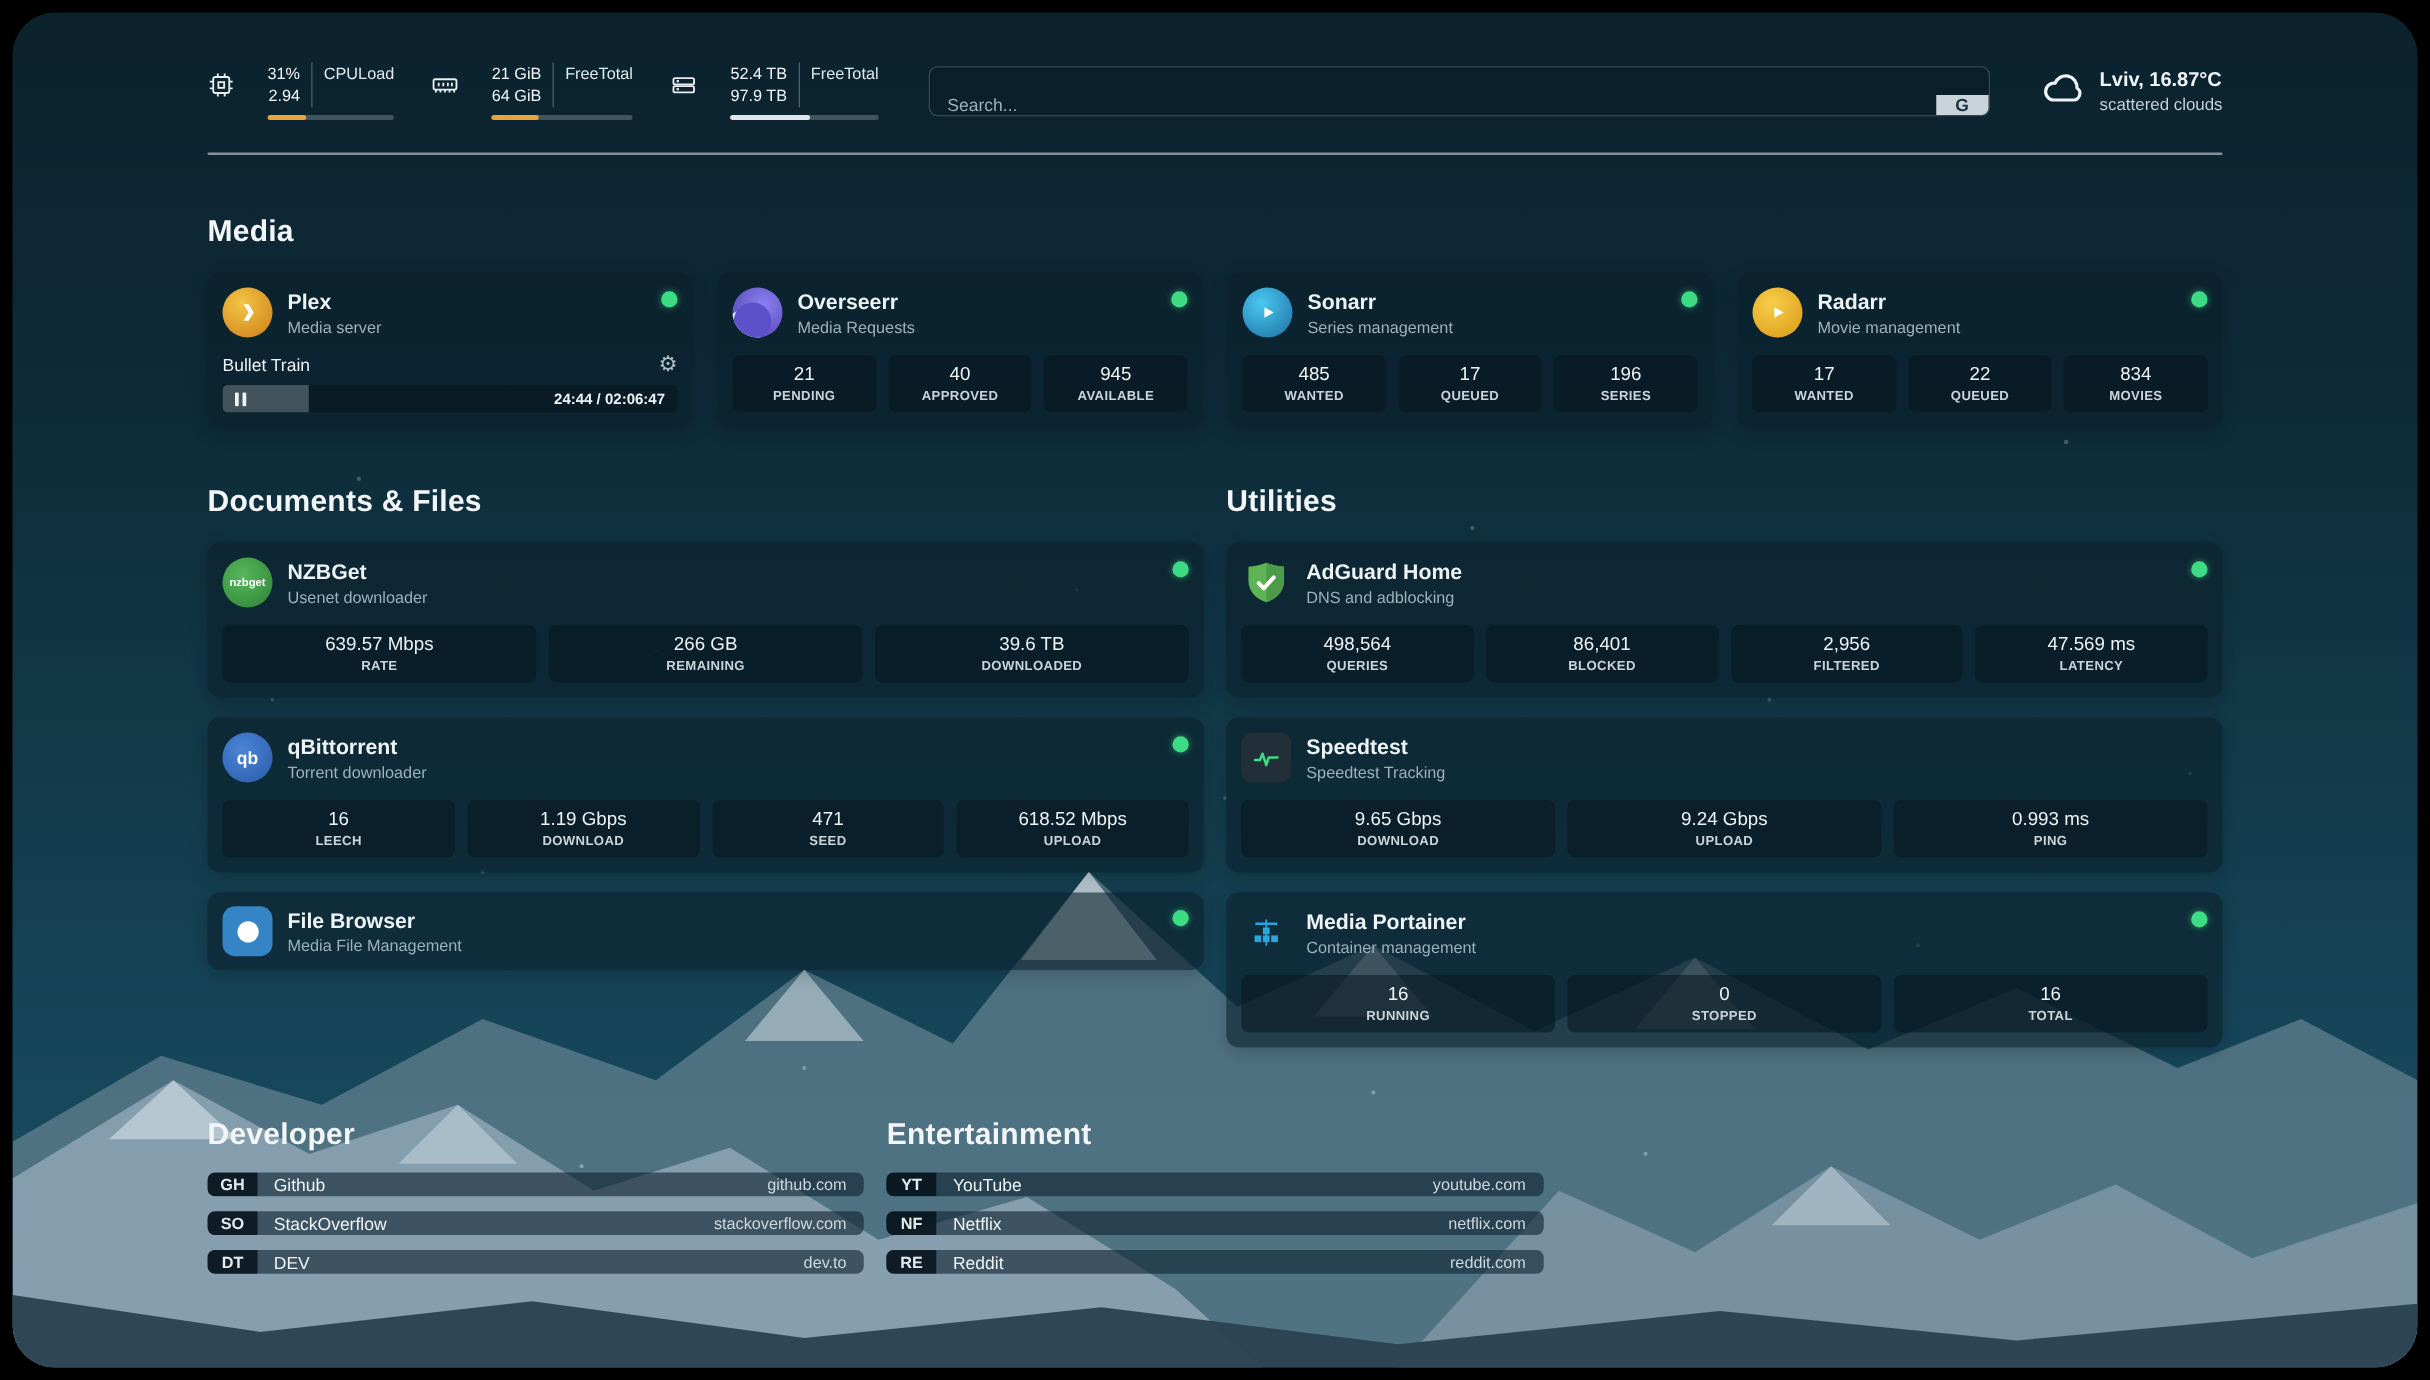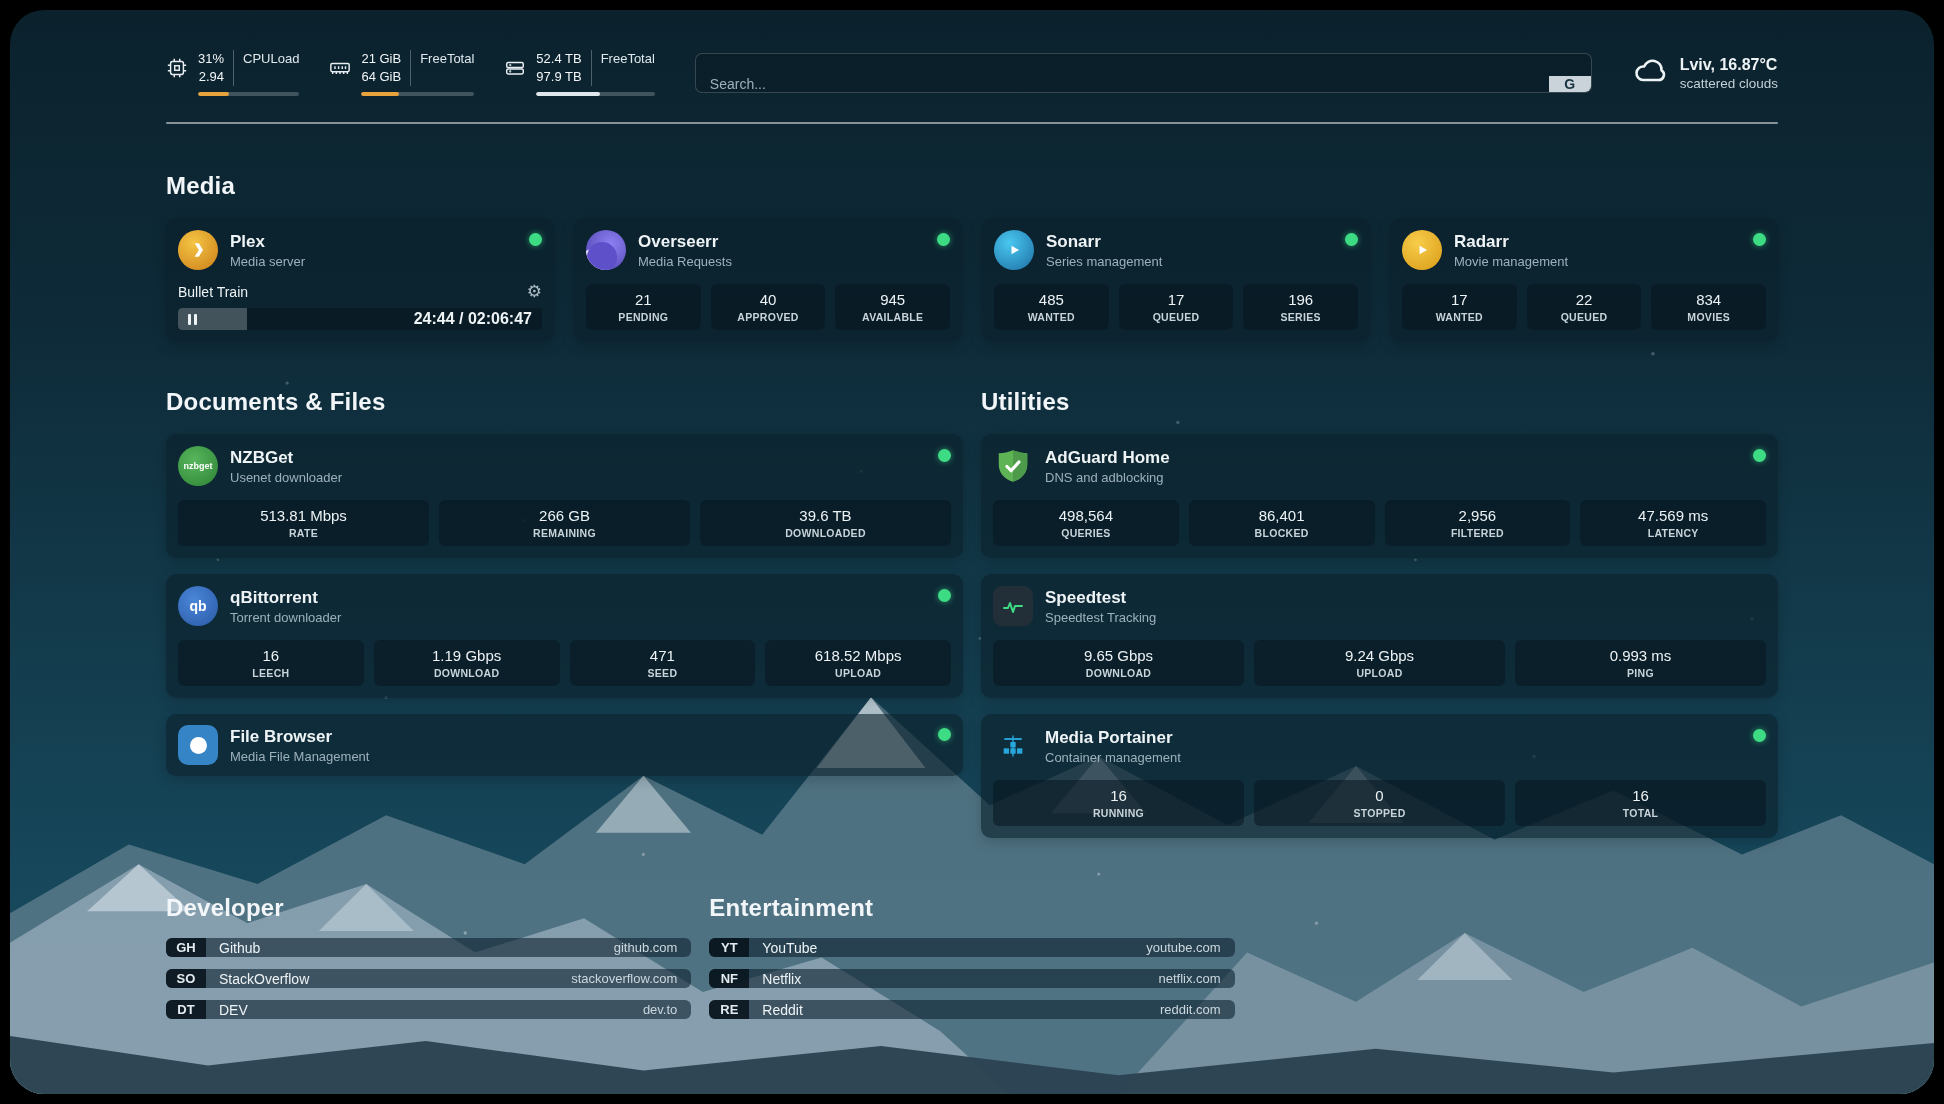--- a/index.html
+++ b/index.html
@@ -6,21 +6,21 @@
   html,body { width:1944px; height:1104px; overflow:hidden; background:#000; }
   body { font-family:"Liberation Sans", sans-serif; color:#eef3f5; position:relative; }
   .page { position:absolute; inset:10px; border-radius:34px; overflow:hidden;
     background:linear-gradient(180deg,#0b222d 0%,#0e2a38 28%,#123848 52%,#16465a 78%,#1a4f62 100%); }
   svg.bg { position:absolute; left:0; top:0; width:100%; height:100%; }
   .content { position:relative; z-index:1; height:100%; padding:40px 156px 12px; }
 
   
   .topbar { display:flex; align-items:center; }
   .sys-group { display:flex; align-items:flex-start; gap:30px; }
-  .sys { display:flex; align-items:flex-start; gap:10px; }
+  .sys { display:flex; align-items:flex-start; gap:26px; }
   .sys-icon { margin-top:7px; display:flex; }
   .sys-text { display:flex; gap:9px; font-size:13px; line-height:1.4; }
   .sys-vals { display:flex; flex-direction:column; align-items:flex-end; color:#f2f6f8; }
   .sys-labs { display:flex; flex-direction:row; color:#dfe8ec;justify-content:center; }
   .vdiv { width:1px; background:rgba(255,255,255,.28); align-self:stretch; }
   .bar { margin-top:6px; height:4px; border-radius:2px; background:rgba(255,255,255,.22); overflow:hidden; }
   .bar .fill { height:100%; border-radius:2px; }
   .fill.orange { background:#e8a33d; }
   .fill.light { background:#dfe7ec; }
 
@@ -52,21 +52,21 @@
   .stat-value { font-size:15px; color:#edf2f4; }
   .stat-label { font-size:10.5px; font-weight:700; color:#c9d4da; letter-spacing:.3px; }
 
   
   .now-playing { display:flex; align-items:center; margin-top:auto; font-size:14px; }
   .gear { margin-left:auto; color:#aebcc4; font-size:17px; cursor:pointer; line-height:1; }
   .player-bar { position:relative; margin-top:8px; height:22px; border-radius:4px; background:rgba(8,20,28,.55); display:flex; align-items:center; padding:0 10px; overflow:hidden; }
   .player-fill { position:absolute; left:0; top:0; bottom:0; background:rgba(220,230,236,.28); border-radius:4px 0 0 4px; }
   .pause { position:relative; display:flex; gap:3px; }
   .pause i { display:block; width:3px; height:11px; background:#eef4f6; border-radius:1px; }
-  .ptime { position:relative; margin-left:auto; font-size:16px; font-weight:700; }
+  .ptime { position:relative; margin-left:auto; font-size:12px; font-weight:700; }
 
   
   .two-col { margin-top:46px; display:grid; grid-template-columns:1fr 1fr; gap:18px; }
   .col-cards { margin-top:18px; display:flex; flex-direction:column; gap:16px; }
 
   
   .icon-plex { background:radial-gradient(circle at 38% 32%, #f4c544, #cc7e18); border-radius:50%; }
   .icon-overseerr { background:radial-gradient(circle at 62% 35%, #8d80f2, #4c3fae); border-radius:50%; overflow:hidden; }
   .icon-overseerr::before { content:""; position:absolute; width:30px; height:30px; border-radius:50%; background:#efeaff; left:-6px; bottom:-8px; }
   .icon-overseerr::after { content:""; position:absolute; width:30px; height:30px; border-radius:50%; background:#5d50c9; left:1px; bottom:-2px; }
@@ -358,21 +358,21 @@
                 <span class="nzb-text">nzbget</span>
               </div>
               <div>
                 <div class="app-name">NZBGet</div>
                 <div class="app-desc">Usenet downloader</div>
               </div>
               <span class="status-dot"></span>
             </div>
             <div class="stats">
               <div class="stat">
-                <div class="stat-value">513.81 Mbps</div>
+                <div class="stat-value">639.57 Mbps</div>
                   <div class="stat-label">RATE</div>
               </div>
               <div class="stat">
                 <div class="stat-value">266 GB</div>
                   <div class="stat-label">REMAINING</div>
               </div>
               <div class="stat">
                 <div class="stat-value">39.6 TB</div>
                   <div class="stat-label">DOWNLOADED</div>
               </div>

